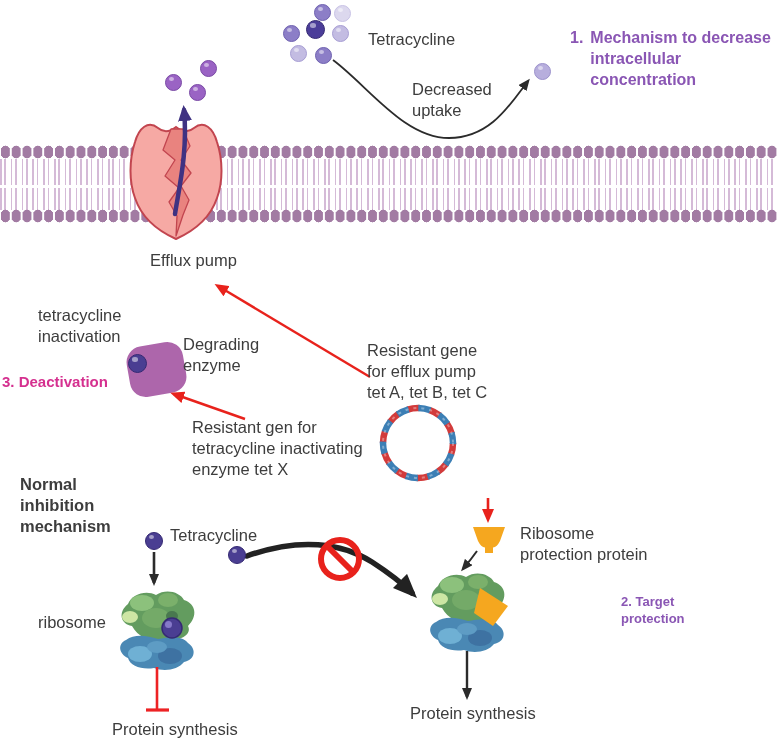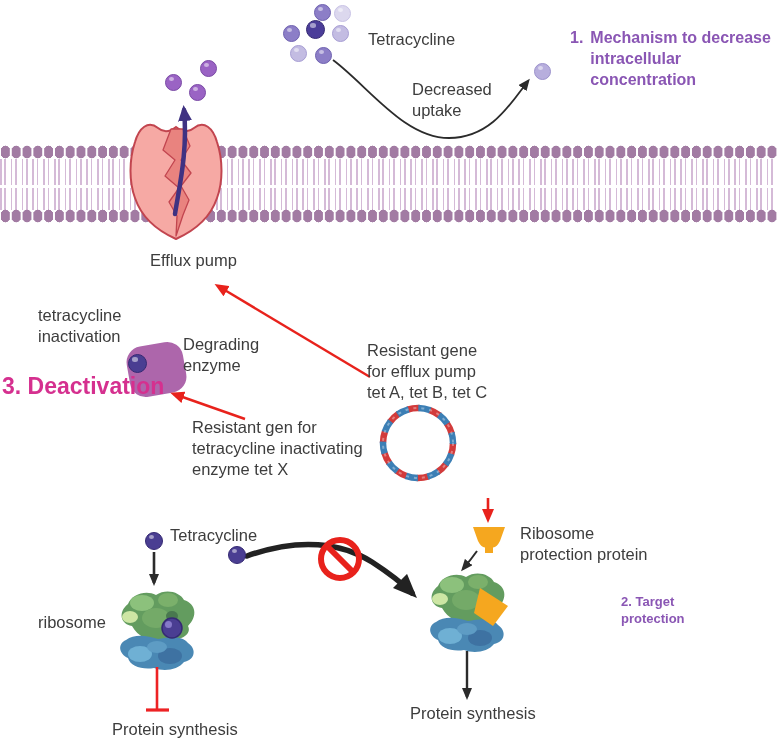--- a/index.html
+++ b/index.html
@@ -1,21 +1,21 @@
 <!DOCTYPE html>
 <html><head>
 <meta charset="utf-8">
 <style>
   html,body{margin:0;padding:0;background:#fff;}
   #canvas{position:relative;width:777px;height:745px;background:#fff;overflow:hidden;
           font-family:"Liberation Sans",sans-serif;}
   .txt{position:absolute;font-size:16.5px;line-height:1.27;color:#3d3d3d;white-space:pre-line;}
   .bold{font-weight:700;}
   .purpleH{color:#8a56b4;font-weight:700;font-size:16px;line-height:1.3;white-space:pre-line;}
-  .magentaH{color:#d5308f;font-weight:700;font-size:23px;}
+  .magentaH{color:#d5308f;font-weight:700;font-size:15px;}
   .layer{position:absolute;left:0;top:0;}
   
   .mem{position:absolute;left:0;width:777px;}
   .mem-heads{height:14px;background:radial-gradient(ellipse 4.9px 6.6px at 50% 50%, #a27ba3 96%, rgba(162,123,163,0) 100%);background-size:10.8px 14px;}
   .mem-tails{background:repeating-linear-gradient(90deg,#cdaed0 0 1.6px,rgba(0,0,0,0) 1.6px 4.3px,#cdaed0 4.3px 5.9px,rgba(0,0,0,0) 5.9px 10.8px);opacity:.85;}
   
   .dot{position:absolute;border-radius:50%;box-sizing:border-box;}
   .dot::after{content:"";position:absolute;left:20%;top:13%;width:32%;height:26%;border-radius:50%;background:rgba(255,255,255,.5);}
   .dot-solid{background:#9a63c4;border:1.5px solid #7a4aa5;}
   .dot-med{background:#8c7ec7;border:1px solid #6f62b0;}
@@ -175,20 +175,23 @@
 enzyme</div>
   <div class="txt magentaH" style="left:2px;top:372px;">3. Deactivation</div>
 
   <div class="txt" style="left:367px;top:340px;">Resistant gene
 for efflux pump
 tet A, tet B, tet C</div>
   <div class="txt" style="left:192px;top:417px;">Resistant gen for
 tetracycline inactivating
 enzyme tet X</div>
 
+  <div class="txt bold" style="left:20px;top:474px;">Normal
+inhibition
+mechanism</div>
   <div class="txt" style="left:170px;top:525px;">Tetracycline</div>
   <div class="txt" style="left:38px;top:612px;">ribosome</div>
   <div class="txt" style="left:112px;top:719px;">Protein synthesis</div>
 
   <div class="txt" style="left:520px;top:523px;">Ribosome
 protection protein</div>
   <div class="txt purpleH" style="left:621px;top:594px;font-size:13px;">2. Target
 protection</div>
   <div class="txt" style="left:410px;top:703px;">Protein synthesis</div>
 

